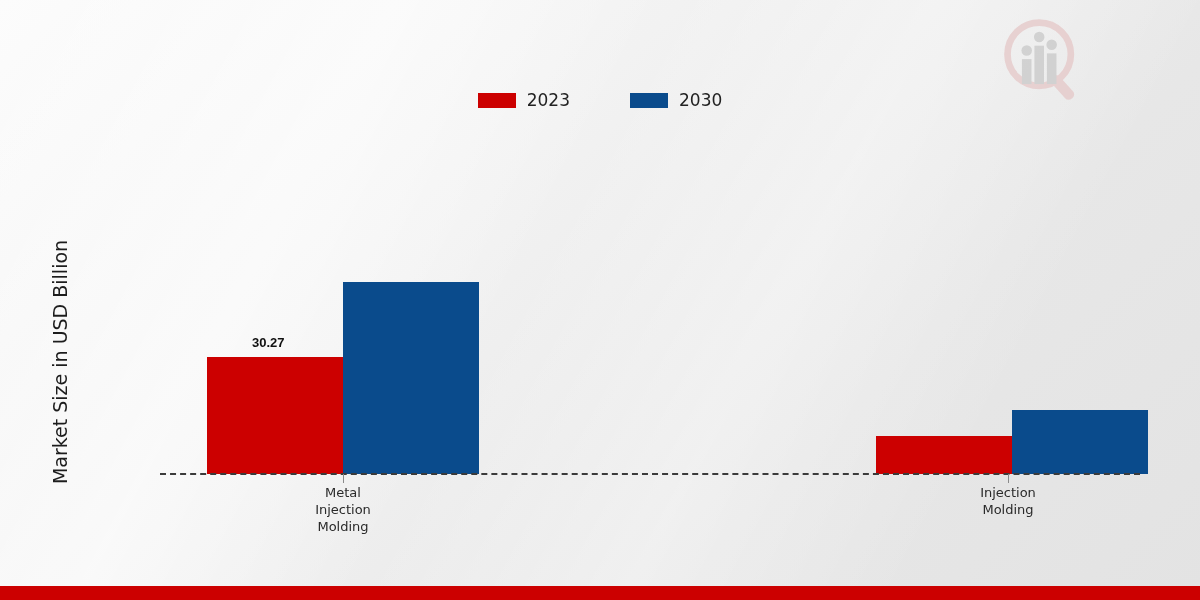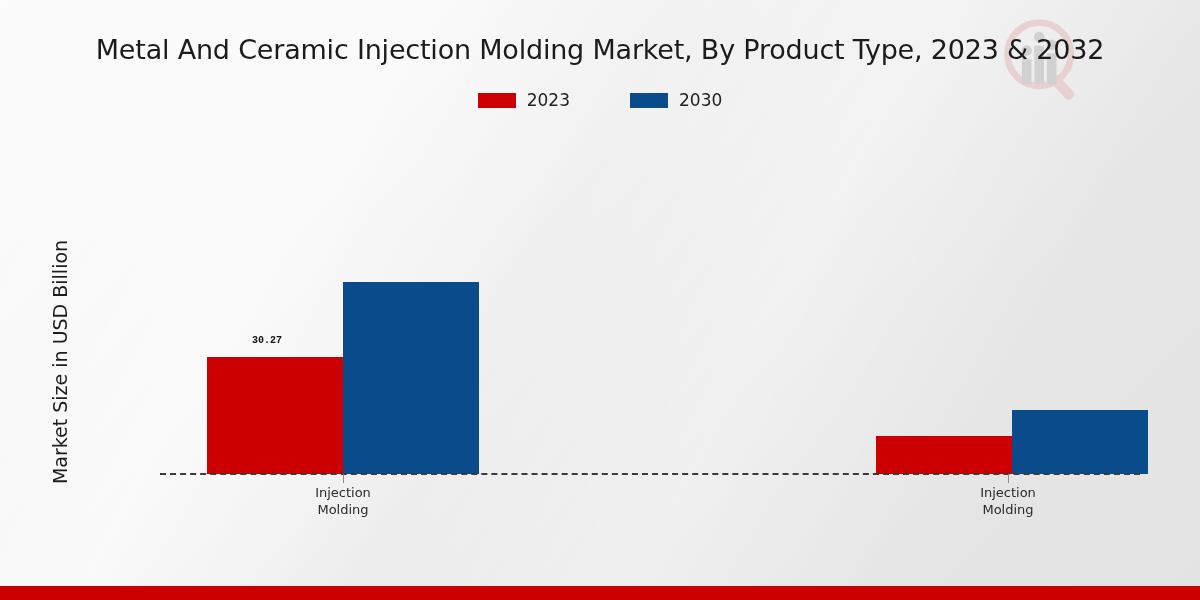--- a/index.html
+++ b/index.html
@@ -112,22 +112,22 @@
     height: 600px;
   }
 
   .bar {
     position: absolute;
     bottom: 126px; 
   }
 
   .bar-label {
     position: absolute;
-    font-family: Liberation Mono, monospace;
-    font-size: 10px;
+    font-family: Liberation Sans, sans-serif;
+    font-size: 13px;
     font-weight: bold;
     color: #111111;
     white-space: nowrap;
   }
 
   #baseline {
     position: absolute;
     left: 160px;
     top: 473px;
     width: 980px;
@@ -174,21 +174,20 @@
     <circle cx="45" cy="42" r="33" fill="none" stroke="#e6cccc" stroke-width="7"></circle>
     <rect x="64" y="62" width="11" height="30" rx="5" transform="rotate(-42 69 77)" fill="#e6cccc"></rect>
     <rect x="27" y="47" width="10" height="26" fill="#cdcdcd"></rect>
     <rect x="40" y="33" width="10" height="40" fill="#cdcdcd"></rect>
     <rect x="53" y="41" width="10" height="32" fill="#cdcdcd"></rect>
     <circle cx="32" cy="38" r="5.5" fill="#cdcdcd"></circle>
     <circle cx="45" cy="24" r="5.5" fill="#cdcdcd"></circle>
     <circle cx="58" cy="32" r="5.5" fill="#cdcdcd"></circle>
   </svg>
 
-  <div id="chart-title">Metal And Ceramic Injection Molding Market, By Product Type, 2023 &amp; 2032</div>
 
   <div id="legend">
     <div class="legend-item">
       <span class="legend-swatch" id="sw0" style="background: rgb(204, 0, 0);"></span>
       <span class="legend-label">2023</span>
     </div>
     <div class="legend-item">
       <span class="legend-swatch" id="sw1" style="background: rgb(10, 75, 140);"></span>
       <span class="legend-label">2030</span>
     </div>
@@ -205,20 +204,21 @@
     <div class="bar" id="bar-g1-s1" style="left: 1012px; width: 136px; height: 64px; background: rgb(10, 75, 140);"></div>
 
     <div class="bar-label" id="lbl0" style="left: 252px; top: 335px;">30.27</div>
 
     <div id="baseline"></div>
 
     <div class="tick" style="left:343px;"></div>
     <div class="tick" style="left:1008px;"></div>
 
     <div class="cat-label" style="left:243px;">
+      <div>Metal</div>
       <div>Injection</div>
       <div>Molding</div>
     </div>
 
     <div class="cat-label" style="left:908px;">
       <div>Injection</div>
       <div>Molding</div>
     </div>
 
   </div>

